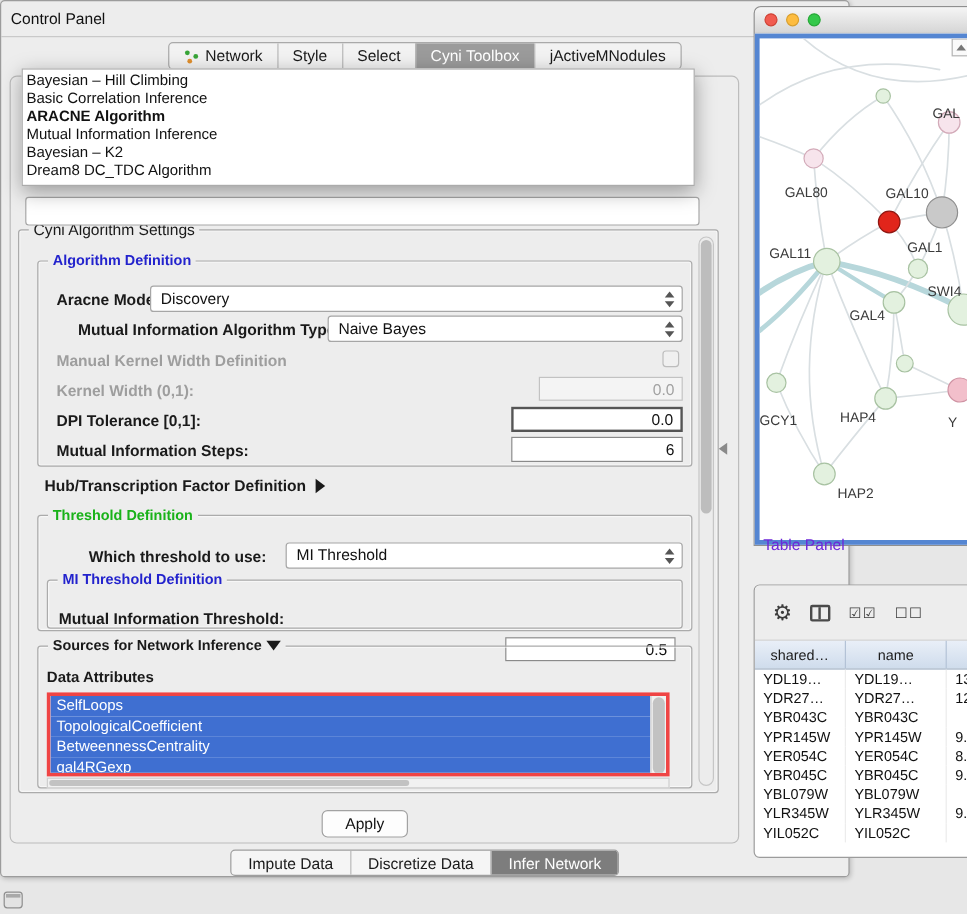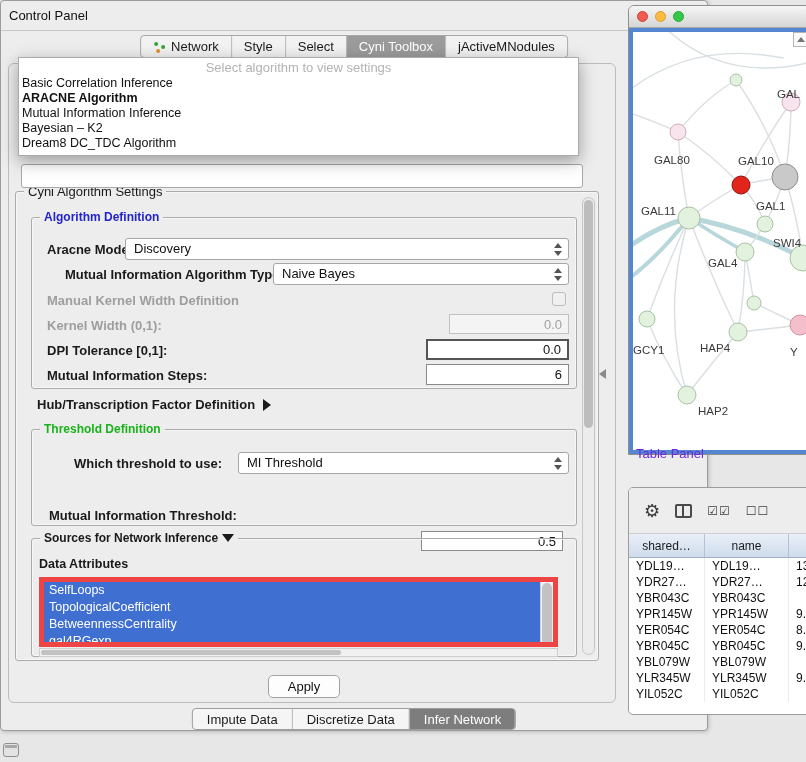--- a/index.html
+++ b/index.html
@@ -72,21 +72,21 @@
   #fld-mithr{left:420px;top:504px;width:142px;height:20px;margin-top:26px;}
 
   #chk-manual{position:absolute;left:551px;top:291px;width:14px;height:14px;border:1px solid #bdbdbd;background:#f0f0f0;border-radius:3px;}
 
   #hub-row{position:absolute;left:36px;top:396px;display:flex;align-items:center;gap:8px;}
   #hub-row span.lbl{font-weight:bold;font-size:13px;color:#1a1a1a;}
   .tri-right{width:0;height:0;border-top:6px solid transparent;border-bottom:6px solid transparent;border-left:8px solid #1a1a1a;display:inline-block;}
   .tri-down{width:0;height:0;border-left:6px solid transparent;border-right:6px solid transparent;border-top:8px solid #1a1a1a;display:inline-block;}
 
   
-  #attr-list{position:absolute;left:38px;top:576px;width:519px;height:70px;background:#fff;border:5px solid #ef4444;overflow:hidden;}
+  #attr-list{position:absolute;left:38px;top:576px;width:519px;height:70px;background:#fff;border:3px solid #ef4444;overflow:hidden;}
   .attr-item{height:17px;line-height:17px;font-size:12.5px;padding-left:5px;color:#111;width:calc(100% - 13px);white-space:nowrap;}
   .attr-item.selected{background:var(--selection-blue);color:#fff;}
   #attr-vscroll{position:absolute;right:0;top:0;bottom:0;width:13px;background:#f1f1f1;border-left:1px solid #cfcfcf;}
   #attr-vscroll .thumb{position:absolute;left:1px;top:1px;width:10px;height:64px;background:#c2c2c2;border-radius:5px;}
   #attr-hscroll{position:absolute;left:38px;top:647px;width:519px;height:9px;background:#f1f1f1;border:1px solid #cfcfcf;}
   #attr-hscroll .thumb{position:absolute;left:1px;top:1px;height:5px;width:300px;background:#c2c2c2;border-radius:3px;}
 
   
   #settings-vscroll{position:absolute;left:581px;top:196px;width:13px;height:458px;background:#ececec;border:1px solid #c6c6c6;border-radius:7px;}
   #settings-vscroll .thumb{position:absolute;left:1px;top:2px;width:9px;height:228px;background:#bdbdbd;border-radius:5px;}
@@ -198,20 +198,23 @@
   <div id="grp-threshold" class="groupbox">
     <span class="group-title gt-green">Threshold Definition</span>
   </div>
 
   <div id="lbl-which" class="field-label">Which threshold to use:</div>
   <div id="combo-which" class="combo">
     <span>MI Threshold</span>
     <span class="arrows"></span>
   </div>
 
+  <div id="grp-mi" class="groupbox">
+    <span class="group-title gt-blue">MI Threshold Definition</span>
+  </div>
   <div id="lbl-mithr" class="field-label">Mutual Information Threshold:</div>
   <div id="fld-mithr" class="tfield">0.5</div>
 
   <div id="grp-sources" class="groupbox">
     <span class="group-title" style="display:flex;align-items:center;gap:4px;">
       <span style="color:#1a1a1a;">Sources for Network Inference</span>
       <span class="tri-down"></span>
     </span>
   </div>
   <div id="lbl-dataattr" class="field-label">Data Attributes</div>
@@ -235,22 +238,22 @@
 
   <button id="apply-btn">Apply</button>
 
   <div id="bottom-tabbar">
       <div class="tab btab">Impute Data</div>
       <div class="tab btab">Discretize Data</div>
       <div class="tab btab selected-dark">Infer Network</div>
     </div>
 
   <div id="algo-popup">
-    <div id="popup-prompt">Select algorithm to view settings</div>
     <div id="popup-items">
+        <div class="popup-item">Bayesian – Hill Climbing</div>
         <div class="popup-item">Basic Correlation Inference</div>
         <div class="popup-item selected">ARACNE Algorithm</div>
         <div class="popup-item">Mutual Information Inference</div>
         <div class="popup-item">Bayesian – K2</div>
         <div class="popup-item">Dream8 DC_TDC Algorithm</div>
       </div>
   </div>
 </div>
 
 <div id="net-window">

